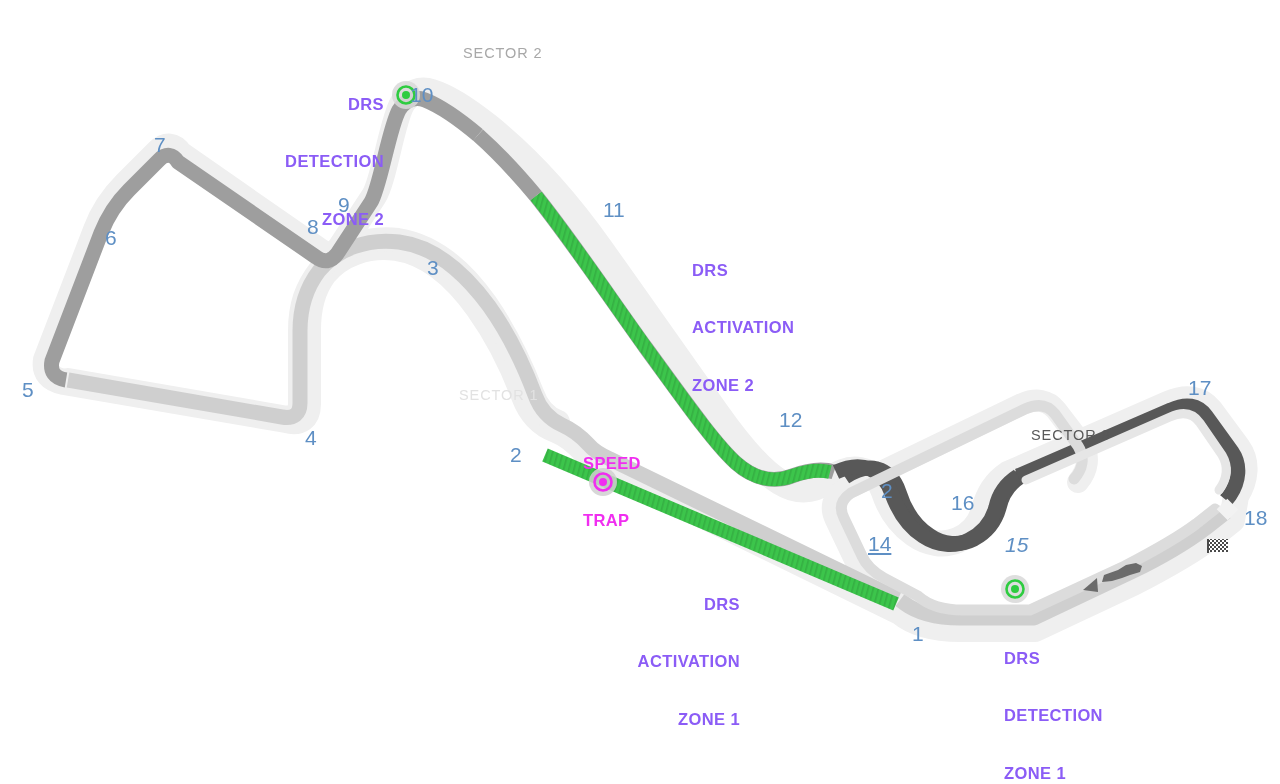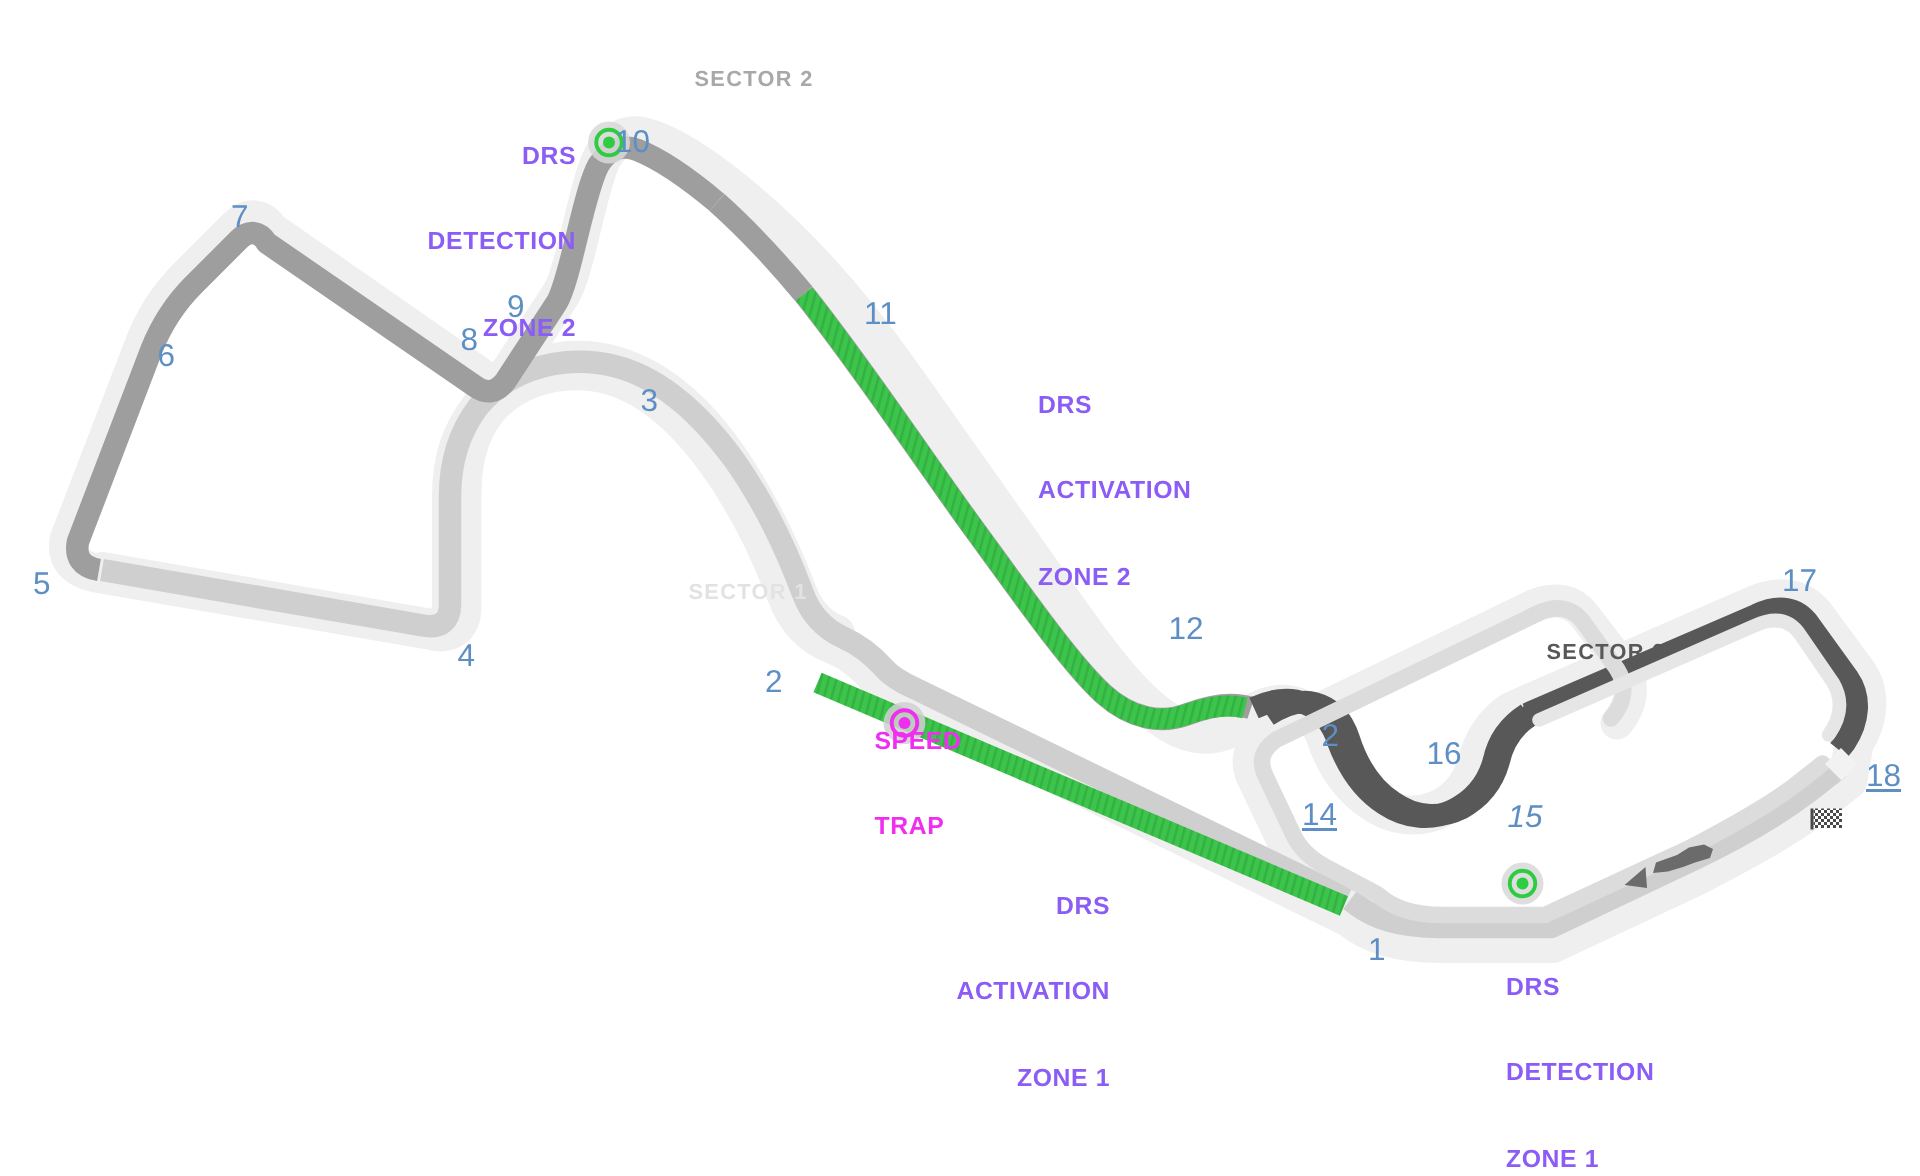--- a/index.html
+++ b/index.html
@@ -12,21 +12,21 @@
   svg.layer{position:absolute;top:0;left:0;width:1280px;height:784px;}
   .lbl{position:absolute;white-space:pre;line-height:1.16;}
 
   
   .turn{
     color:#5e8fc4;font-size:21px;font-weight:400;
     font-family:"Liberation Sans", sans-serif;
   }
   
   .sector{
-    font-size:14.5px;font-weight:700;letter-spacing:0.9px;
+    font-size:14.5px;font-weight:400;letter-spacing:0.9px;
     font-family:"Liberation Sans", sans-serif;
   }
   .sector.s1{color:#e2e2e2;}
   .sector.s2{color:#a8a8a8;}
   .sector.s3{color:#585858;}
   
   .drs{
     color:#8b5cf6;font-size:16.5px;font-weight:700;letter-spacing:0.4px;
     line-height:1.17;
     font-family:"Liberation Sans", sans-serif;
@@ -301,42 +301,42 @@
   <div class="lbl turn" style="left:912px;top:622px;">1</div>
   <div class="lbl turn" style="left:510px;top:443px;">2</div>
   <div class="lbl turn" style="left:427px;top:256px;">3</div>
   <div class="lbl turn" style="left:305px;top:426px;">4</div>
   <div class="lbl turn" style="left:22px;top:378px;">5</div>
   <div class="lbl turn" style="left:105px;top:226px;">6</div>
   <div class="lbl turn" style="left:154px;top:133px;">7</div>
   <div class="lbl turn" style="left:307px;top:215px;">8</div>
   <div class="lbl turn" style="left:338px;top:193px;">9</div>
   <div class="lbl turn" style="left:410px;top:83px;">10</div>
-  <div class="lbl turn" style="left:576px;top:198px;">11</div>
+  <div class="lbl turn" style="left:603px;top:198px;">11</div>
   <div class="lbl turn" style="left:779px;top:408px;">12</div>
   <div class="lbl turn" style="left:881px;top:479px;">2</div>
   <div class="lbl turn" style="left:868px;top:532px;text-decoration:underline;">14</div>
   <div class="lbl turn" style="left:1005px;top:533px;font-style:italic;">15</div>
   <div class="lbl turn" style="left:951px;top:491px;">16</div>
   <div class="lbl turn" style="left:1188px;top:376px;">17</div>
-  <div class="lbl turn" style="left:1244px;top:506px;text-decoration:underline;">18</div>
+  <div class="lbl turn" style="left:1244px;top:506px;">18</div>
 
   <div class="lbl drs right" style="left:234px;top:56px;width:150px;">
     <div>DRS</div>
     <div>DETECTION</div>
     <div>ZONE 2</div>
   </div>
 
   <div class="lbl drs left" style="left:1004px;top:610px;width:180px;">
     <div>DRS</div>
     <div>DETECTION</div>
     <div>ZONE 1</div>
   </div>
 
-  <div class="lbl speedtrap" style="left:583px;top:446px;width:130px;">
+  <div class="lbl speedtrap" style="left:583px;top:415px;width:130px;">
     <div>SPEED</div>
     <div>TRAP</div>
   </div>
 
   <div class="lbl drs right" style="left:600px;top:556px;width:140px;">
     <div>DRS</div>
     <div>ACTIVATION</div>
     <div>ZONE 1</div>
   </div>
 

